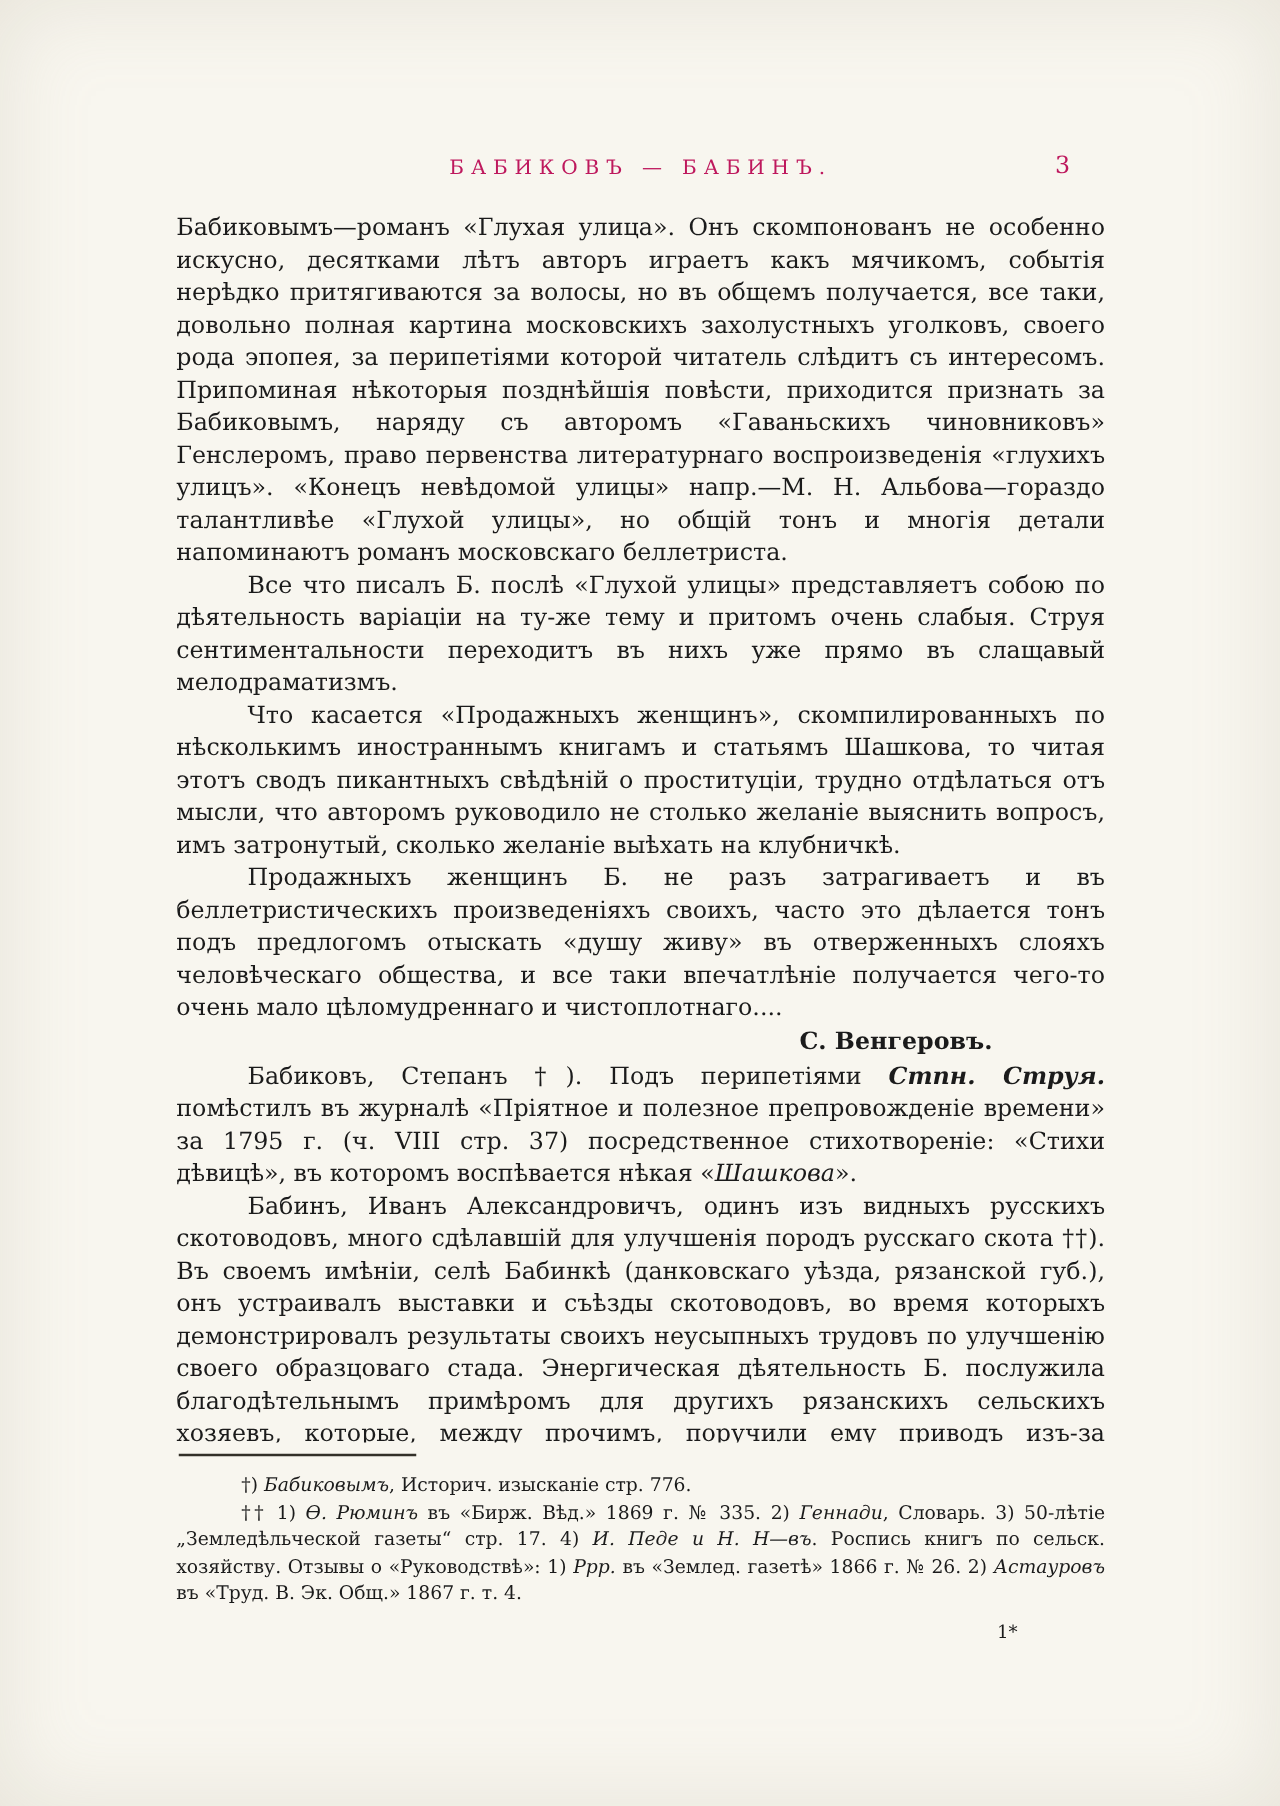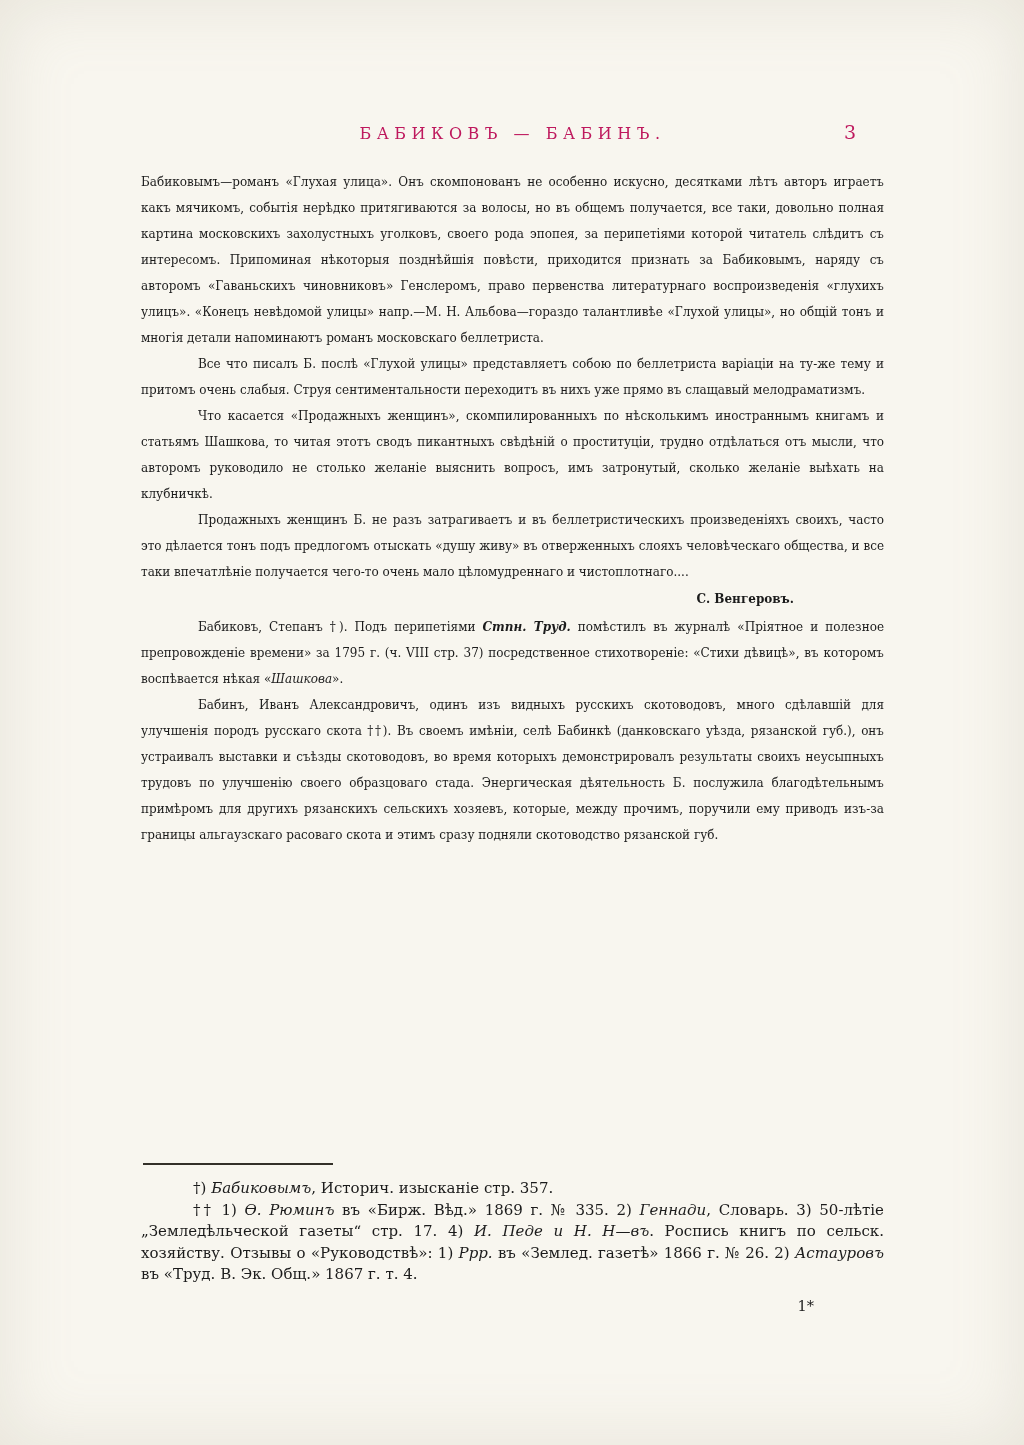--- a/index.html
+++ b/index.html
@@ -34,21 +34,21 @@
     font-size: 19px;
     letter-spacing: 0;
   }
   .text-block {
     position: absolute;
     top: 169px;
     left: 141px;
     width: 743px;
     height: 985px;
     overflow: hidden;
-    font-size: 12px;
+    font-size: 19px;
     line-height: 26px;
     text-align: justify;
   }
   .para { margin: 0; }
   .indent { text-indent: 57px; }
   .signature {
     margin: 1px 0 2px 0;
     text-align: right;
     padding-right: 90px;
     font-weight: 700;
@@ -82,28 +82,28 @@
 
 <div class="page">
 
   <div class="running-head">
     <span class="head-title">БАБИКОВЪ — БАБИНЪ.</span>
     <span class="page-number">3</span>
   </div>
 
   <div class="text-block">
     <p class="para">Бабиковымъ—романъ «Глухая улица». Онъ скомпонованъ не особенно искусно, десятками лѣтъ авторъ играетъ какъ мячикомъ, событія нерѣдко притягиваются за волосы, но въ общемъ получается, все таки, довольно полная картина московскихъ захолустныхъ уголковъ, своего рода эпопея, за перипетіями которой читатель слѣдитъ съ интересомъ. Припоминая нѣкоторыя позднѣйшія повѣсти, приходится признать за Бабиковымъ, наряду съ авторомъ «Гаваньскихъ чиновниковъ» Генслеромъ, право первенства литературнаго воспроизведенія «глухихъ улицъ». «Конецъ невѣдомой улицы» напр.—М. Н. Альбова—гораздо талантливѣе «Глухой улицы», но общій тонъ и многія детали напоминаютъ романъ московскаго беллетриста.</p>
-    <p class="para indent">Все что писалъ Б. послѣ «Глухой улицы» представляетъ собою по беллетриста варіаціи на ту-же тему и притомъ очень слабыя. Струя сентиментальности переходитъ въ нихъ уже прямо въ слащавый мелодраматизмъ.</p>
+    <p class="para indent">Все что писалъ Б. послѣ «Глухой улицы» представляетъ собою по дѣятельность варіаціи на ту-же тему и притомъ очень слабыя. Струя сентиментальности переходитъ въ нихъ уже прямо въ слащавый мелодраматизмъ.</p>
     <p class="para indent">Что касается «Продажныхъ женщинъ», скомпилированныхъ по нѣсколькимъ иностраннымъ книгамъ и статьямъ Шашкова, то читая этотъ сводъ пикантныхъ свѣдѣній о проституціи, трудно отдѣлаться отъ мысли, что авторомъ руководило не столько желаніе выяснить вопросъ, имъ затронутый, сколько желаніе выѣхать на клубничкѣ.</p>
     <p class="para indent">Продажныхъ женщинъ Б. не разъ затрагиваетъ и въ беллетристическихъ произведеніяхъ своихъ, часто это дѣлается тонъ подъ предлогомъ отыскать «душу живу» въ отверженныхъ слояхъ человѣческаго общества, и все таки впечатлѣніе получается чего-то очень мало цѣломудреннаго и чистоплотнаго....</p>
     <p class="signature">С. Венгеровъ.</p>
-    <p class="para indent"><b class="headword">Бабиковъ</b><span>, Степанъ †). Подъ перипетіями </span><i class="pseud">Стпн. Труд.</i><span> помѣстилъ въ журналѣ «Пріятное и полезное препровожденіе времени» за 1795 г. (ч. VIII стр. 37) посредственное стихотвореніе: «Стихи дѣвицѣ», въ которомъ воспѣвается нѣкая «</span><i>Шашкова</i><span>».</span></p>
+    <p class="para indent"><b class="headword">Бабиковъ</b><span>, Степанъ †). Подъ перипетіями </span><i class="pseud">Стпн. Струя.</i><span> помѣстилъ въ журналѣ «Пріятное и полезное препровожденіе времени» за 1795 г. (ч. VIII стр. 37) посредственное стихотвореніе: «Стихи дѣвицѣ», въ которомъ воспѣвается нѣкая «</span><i>Шашкова</i><span>».</span></p>
     <p class="para indent"><b class="headword">Бабинъ</b><span>, Иванъ Александровичъ, одинъ изъ видныхъ русскихъ скотоводовъ, много сдѣлавшій для улучшенія породъ русскаго скота ††). Въ своемъ имѣніи, селѣ Бабинкѣ (данковскаго уѣзда, рязанской губ.), онъ устраивалъ выставки и съѣзды скотоводовъ, во время которыхъ демонстрировалъ результаты своихъ неусыпныхъ трудовъ по улучшенію своего образцоваго стада. Энергическая дѣятельность Б. послужила благодѣтельнымъ примѣромъ для другихъ рязанскихъ сельскихъ хозяевъ, которые, между прочимъ, поручили ему приводъ изъ-за границы альгаузскаго расоваго скота и этимъ сразу подняли скотоводство рязанской губ.</span></p>
   </div>
 
   <div class="footnotes">
     <div class="fn-rule"></div>
-    <p class="fn"><span>†) </span><i>Бабиковымъ</i><span>, Историч. изысканіе стр. 357.</span></p>
+    <p class="fn"><span>†) </span><i>Бабиковымъ</i><span>, Историч. изысканіе стр. 776.</span></p>
     <p class="fn"><span>†† 1) </span><i>Ѳ. Рюминъ</i><span> въ «Бирж. Вѣд.» 1869 г. № 335. 2) </span><i>Геннади</i><span>, Словарь. 3) 50-лѣтіе „Земледѣльческой газеты“ стр. 17. 4) </span><i>И. Педе и Н. Н—въ</i><span>. Роспись книгъ по сельск. хозяйству. Отзывы о «Руководствѣ»: 1) </span><i>Ррр.</i><span> въ «Землед. газетѣ» 1866 г. № 26. 2) </span><i>Астауровъ</i><span> въ «Труд. В. Эк. Общ.» 1867 г. т. 4.</span></p>
     <div class="sig-mark">1*</div>
   </div>
 
 </div>
 
 </body></html>

